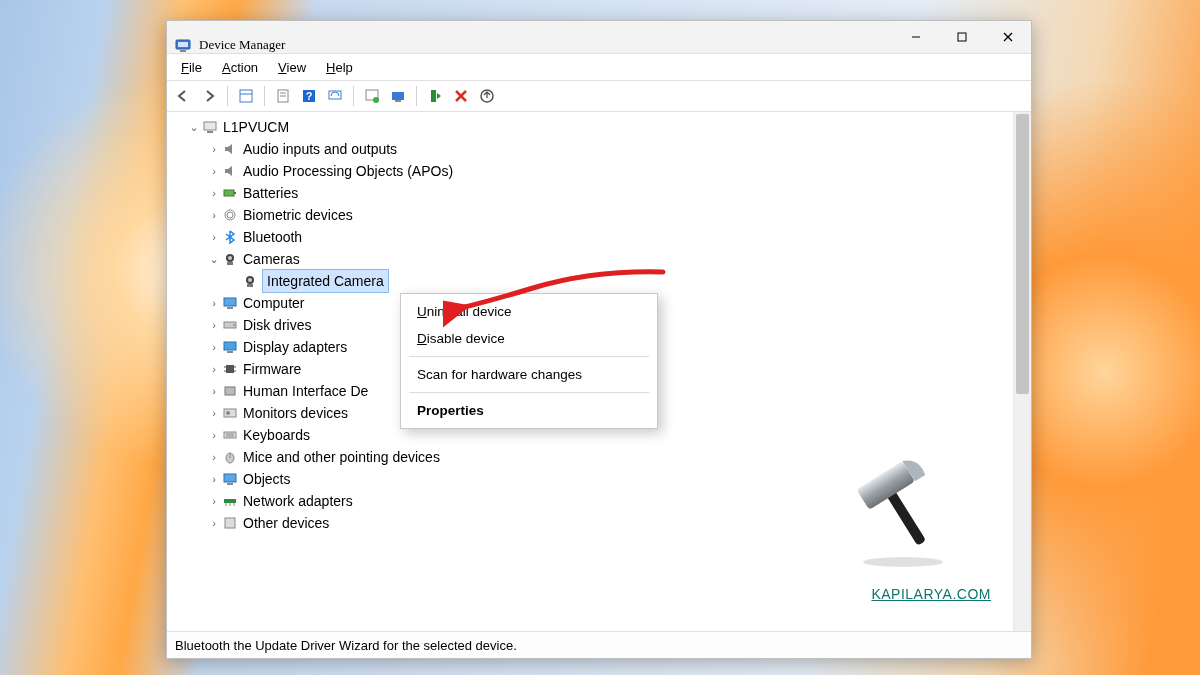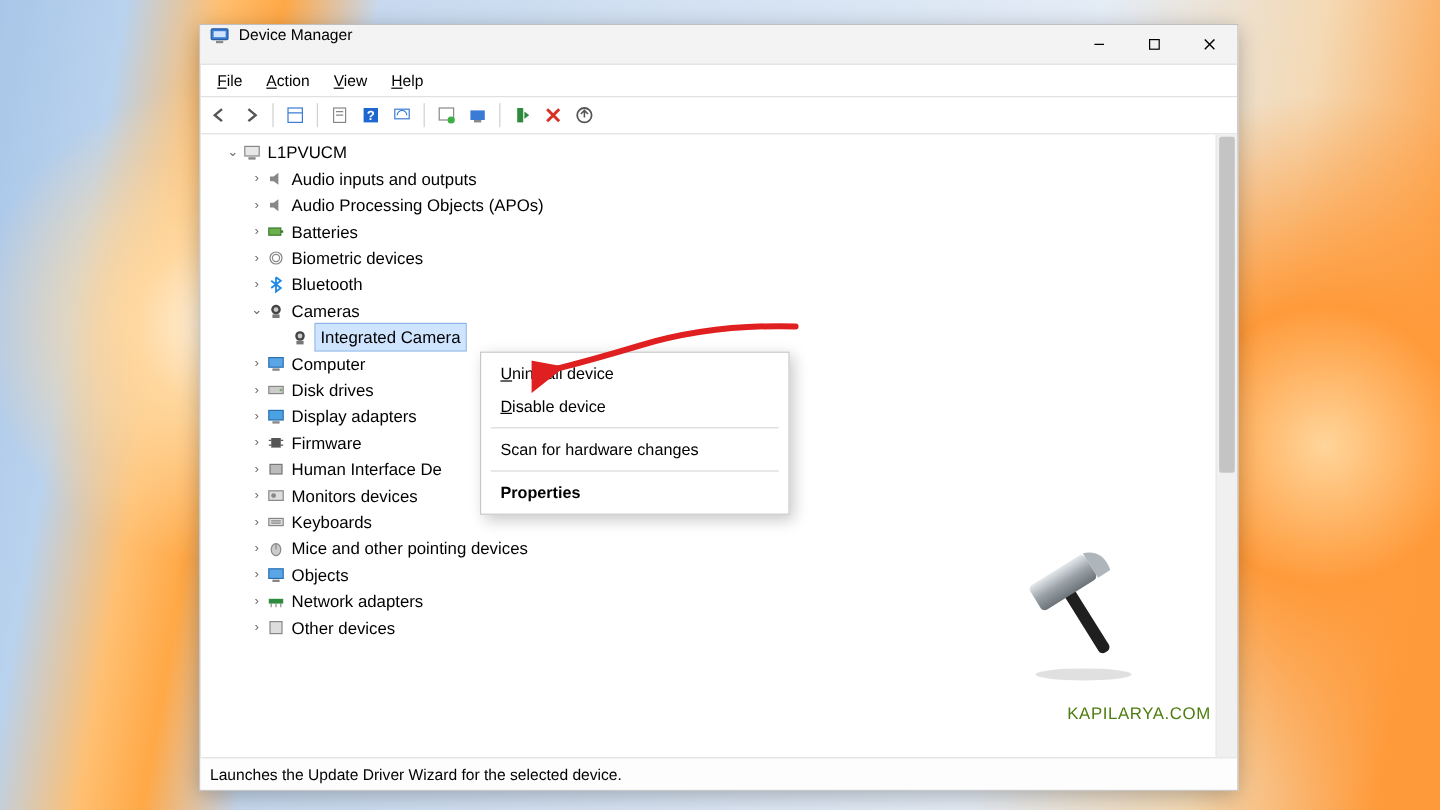--- a/index.html
+++ b/index.html
@@ -2,21 +2,21 @@
 <html><head>
 <meta charset="utf-8">
 <style>
   html,body{margin:0;padding:0;width:1200px;height:675px;overflow:hidden;font-family:"Segoe UI",Tahoma,sans-serif;font-size:14px;color:#000;}
   .bg{position:absolute;inset:0;background:
     radial-gradient(circle at 15% 40%, #fff2dd 0%, #ffd8a0 6%, rgba(255,216,160,0) 18%),
     radial-gradient(circle at 92% 55%, #ffd59a 0%, #ff9a3a 10%, rgba(255,154,58,0) 25%),
     linear-gradient(100deg, #a9c6e8 0%, #b9d2ee 8%, #ffbf70 14%, #ffa846 18%, #c7d9ef 24%, #d6e3f3 48%, #e4ecf6 70%, #f4d9b4 84%, #ff9a3a 96%);
   }
   .window{position:absolute;left:166px;top:20px;width:864px;height:637px;background:#fff;border:1px solid #bfbfbf;box-shadow:0 4px 18px rgba(0,0,0,.28);display:flex;flex-direction:column;}
-  .titlebar{height:32px;background:#f3f3f3;border-bottom:1px solid #e0e0e0;display:flex;align-items:flex-start;padding-left:8px;}
+  .titlebar{height:32px;background:#f3f3f3;border-bottom:1px solid #e0e0e0;display:flex;align-items:flex-end;padding-left:8px;font-family:Liberation Serif, serif;}
   .titlebar .appicon{width:16px;height:16px;margin-right:8px;display:flex;align-items:center;justify-content:center;}
   .titlebar .title{flex:1;font-size:13px;}
   .winbtn{width:46px;height:32px;display:flex;align-items:center;justify-content:center;font-family:"Segoe UI Symbol";font-size:12px;}
   .menubar{height:26px;border-bottom:1px solid #e0e0e0;display:flex;align-items:center;padding-left:6px;gap:4px;font-size:13px;}
   .menuitem{padding:2px 8px;}
   .menuitem u{text-decoration:underline;}
   .toolbar{height:30px;border-bottom:1px solid #e0e0e0;display:flex;align-items:center;padding-left:4px;gap:2px;}
   .tbtn{width:24px;height:24px;display:flex;align-items:center;justify-content:center;}
   .tsep{width:1px;height:20px;background:#d0d0d0;margin:0 4px;}
   .treewrap{flex:1;position:relative;display:flex;}
@@ -30,21 +30,21 @@
   .d3{padding-left:56px;}
   .ic{width:18px;height:18px;margin-right:4px;display:inline-flex;align-items:center;justify-content:center;}
   .sel{background:#cfe4ff;outline:1px solid #8db7e8;}
   .ctx{position:absolute;left:400px;top:293px;width:256px;background:#fff;border:1px solid #c8c8c8;box-shadow:4px 4px 12px rgba(0,0,0,.22);padding:4px 0;font-size:13.5px;z-index:6;}
   .ctxitem{padding:6px 16px;}
   .ctxitem.hl{background:#ededed;}
   .ctxsep{height:1px;background:#dadada;margin:4px 8px;}
   .ctxitem.bold{font-weight:700;}
   .status{height:22px;border-top:1px solid #e0e0e0;padding:2px 8px;font-size:13px;background:#fdfdfd;display:flex;align-items:center;}
   .arrow{position:absolute;left:443px;top:260px;z-index:7;pointer-events:none;}
-  .wm-label{position:absolute;right:22px;bottom:56px;color:#4d7c0f;font-size:14px;letter-spacing:.5px;font-weight:500;}
+  .wm-label{position:absolute;right:40px;bottom:56px;color:#0f766e;font-size:14px;letter-spacing:.5px;font-weight:500;text-decoration:underline;}
   .wm-hammer{position:absolute;right:68px;bottom:88px;}
 </style>
 </head>
 <body>
 
 <div class="bg"></div>
 
 <div class="window">
 
   <div class="titlebar">
@@ -349,21 +349,21 @@
           </span>
           <span>Other devices</span>
         </div>
     </div>
     <div class="sb">
         <div class="thumb"></div>
       </div>
   </div>
 
   <div class="status">
-    <span>Launches the Update Driver Wizard for the selected device.</span>
+    <span>Bluetooth the Update Driver Wizard for the selected device.</span>
   </div>
 
   <svg class="wm-hammer" width="130" height="130">
     <g transform="rotate(-32 65 65)">
       <rect x="60" y="50" width="10" height="60" rx="4" fill="#1f1f1f"></rect>
       <rect x="38" y="30" width="54" height="24" rx="4" fill="url(#mg)"></rect>
       <path d="M92 30 Q108 36 104 54 L92 54 Z" fill="#aeb6bc"></path>
     </g>
     <ellipse cx="70" cy="122" rx="40" ry="5" fill="rgba(0,0,0,0.12)"></ellipse>
     <defs>

